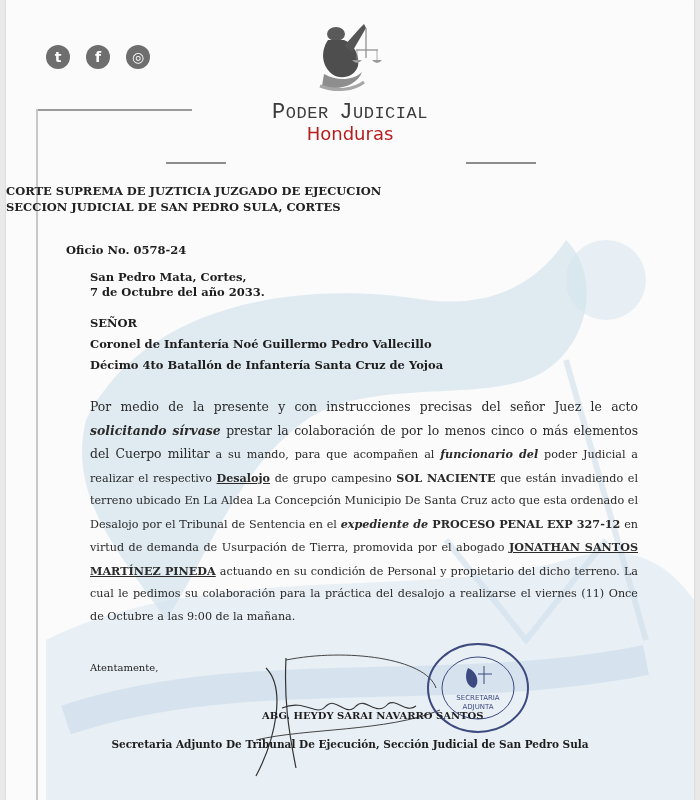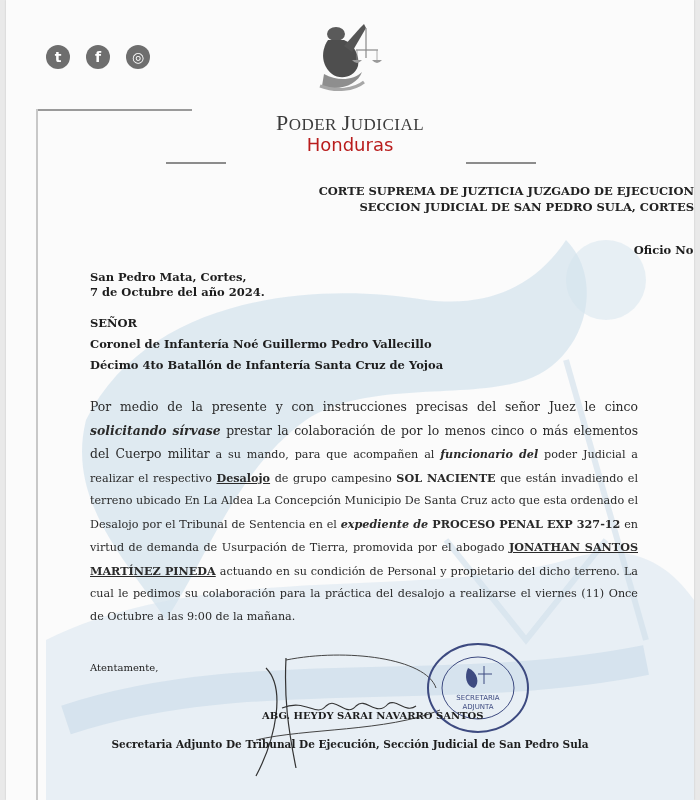--- a/index.html
+++ b/index.html
@@ -20,24 +20,24 @@
     .frame-line-v { position: absolute; left: 30px; top: 109px; width: 2px; height: 691px; background: #c8c8c8; }
     .header-rule { position: absolute; top: 162px; height: 2px; background: #8c8c8c; }
     .social { position: absolute; left: 40px; top: 45px; display: flex; gap: 16px; }
     .social .ico {
       width: 24px; height: 24px; border-radius: 50%;
       background: #6e6e6e; color: #fff; display: flex; align-items: center; justify-content: center;
       font-family: "DejaVu Sans", sans-serif; font-weight: bold; font-size: 14px;
     }
     .logo { position: absolute; left: 254px; top: 22px; width: 180px; text-align: center; }
     .logo svg { display: block; margin: 0 auto; }
-    .logo .l1 { font-family: Liberation Serif, serif; font-size: 22px; color: #3b3b3b; letter-spacing: 0.5px; margin-top: 16px; }
+    .logo .l1 { font-family: Liberation Mono, monospace; font-size: 22px; color: #3b3b3b; letter-spacing: 0.5px; margin-top: 6px; }
     .logo .l1 .sm { font-size: 17px; }
     .logo .l2 { font-family: "DejaVu Sans", sans-serif; font-size: 18px; color: #b91c1c; margin-top: -2px; }
-    .center { position: absolute; left: 0; width: 688px; text-align: right; }
+    .center { position: absolute; left: 0; width: 688px; text-align: left; }
     .court { top: 183px; font-family: "DejaVu Serif", serif; font-weight: bold; font-size: 11.5px; line-height: 16px; color: #222; }
     .oficio { top: 243px; left: 60px; font-weight: bold; font-size: 11.5px; }
     .block { position: absolute; left: 84px; font-weight: bold; font-size: 11.5px; line-height: 15px; }
     .place { top: 270px; }
     .addr { top: 313px; line-height: 21px; }
     .body-text {
       position: absolute; left: 84px; width: 548px; top: 396px;
       font-family: "DejaVu Serif", serif; font-size: 11.2px; line-height: 22.5px; text-align: justify; color: #2a2a2a;
     }
     .body-text .lead { font-size: 12.4px; }
@@ -94,31 +94,31 @@
   </div>
 
   <div class="center court">
     <div>CORTE SUPREMA DE JUZTICIA JUZGADO DE EJECUCION</div>
     <div>SECCION JUDICIAL DE SAN PEDRO SULA, CORTES</div>
   </div>
   <div class="center oficio">Oficio No. 0578-24</div>
 
   <div class="block place">
     <div>San Pedro Mata, Cortes,</div>
-    <div>7 de Octubre del año 2024.</div>
+    <div>7 de Octubre del año 2033.</div>
   </div>
 
   <div class="block addr">
     <div>SEÑOR</div>
     <div>Coronel de Infantería Noé Guillermo Pedro Vallecillo</div>
     <div>Décimo 4to Batallón de Infantería Santa Cruz de Yojoa</div>
   </div>
 
   <div class="body-text">
-    <span class="lead">Por medio de la presente y con instrucciones precisas del señor Juez le cinco</span>
+    <span class="lead">Por medio de la presente y con instrucciones precisas del señor Juez le acto</span>
     <i class="lead">solicitando sírvase</i><span class="lead"> prestar la colaboración de por lo menos cinco o más elementos del Cuerpo militar</span><span> a su mando, para que acompañen al </span><i>funcionario del</i><span> poder Judicial a realizar el respectivo </span><b class="u">Desalojo</b><span> de grupo campesino </span><b>SOL NACIENTE</b><span> que están invadiendo el terreno ubicado En La Aldea La Concepción Municipio De Santa Cruz acto que esta ordenado el Desalojo por el Tribunal de Sentencia en el </span><i>expediente de</i><b> PROCESO PENAL EXP 327-12</b><span> en virtud de demanda de Usurpación de Tierra, promovida por el abogado </span><b class="u">JONATHAN SANTOS MARTÍNEZ PINEDA</b><span> actuando en su condición de Personal y propietario del dicho terreno. La cual le pedimos su colaboración para la práctica del desalojo a realizarse el viernes (11) Once de Octubre a las 9:00 de la mañana.</span>
   </div>
 
   <div class="closing">Atentamente,</div>
 
   <svg class="signature" width="220" height="130" viewBox="0 0 220 130">
     <path d="M40 20 C 60 40, 50 90, 30 128" stroke="#333" stroke-width="1.2" fill="none"></path>
     <path d="M60 10 C 58 50, 62 80, 70 120" stroke="#333" stroke-width="1.2" fill="none"></path>
     <path d="M56 60 C 80 50, 90 70, 100 58 C 110 48, 120 70, 130 58 C 140 48, 150 70, 162 56 C 170 50, 180 66, 190 58" stroke="#333" stroke-width="1.1" fill="none"></path>
     <path d="M30 92 C 80 80, 160 84, 214 62" stroke="#444" stroke-width="1" fill="none"></path>

